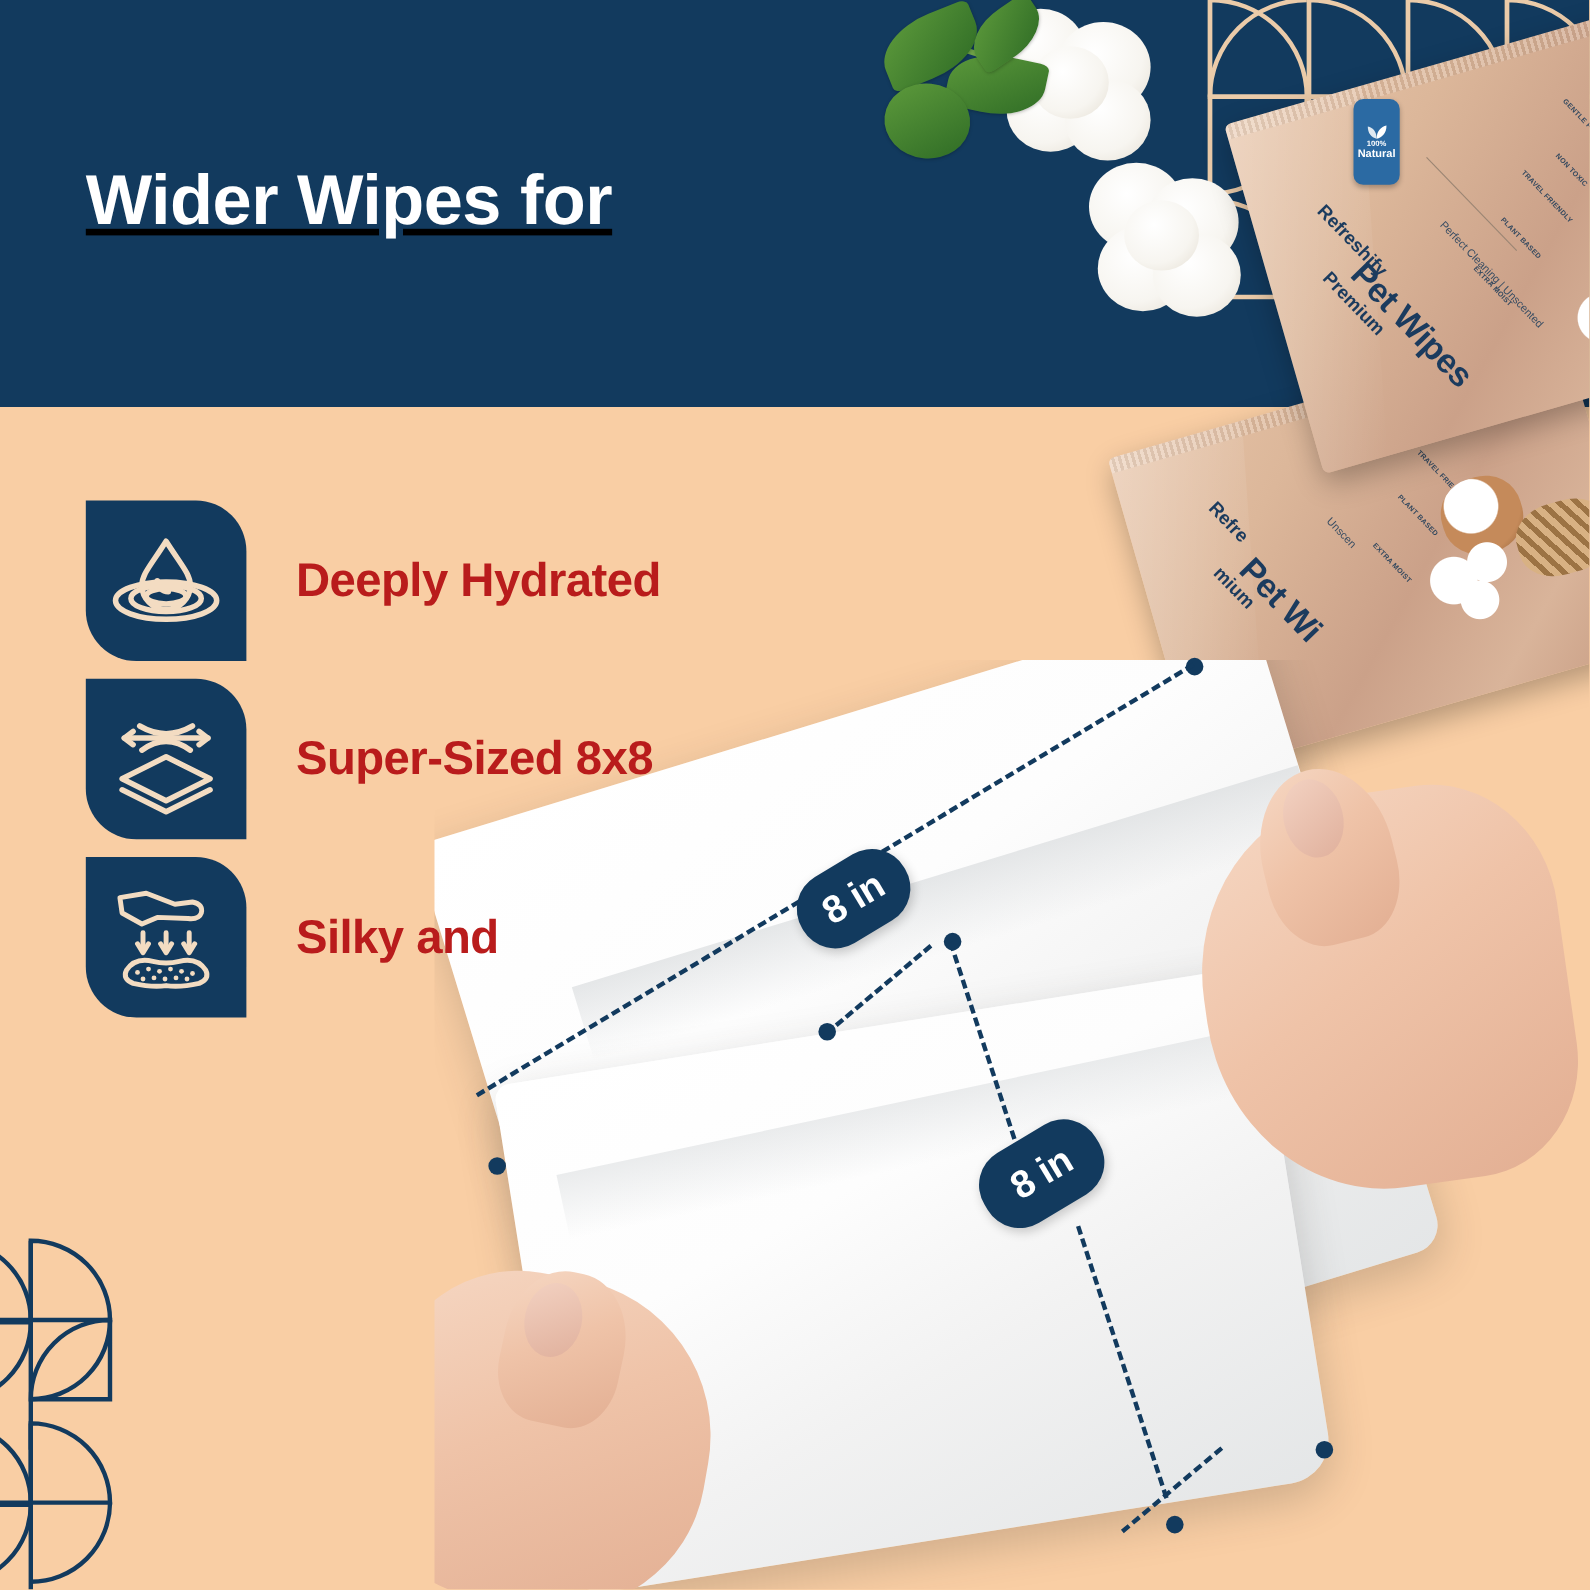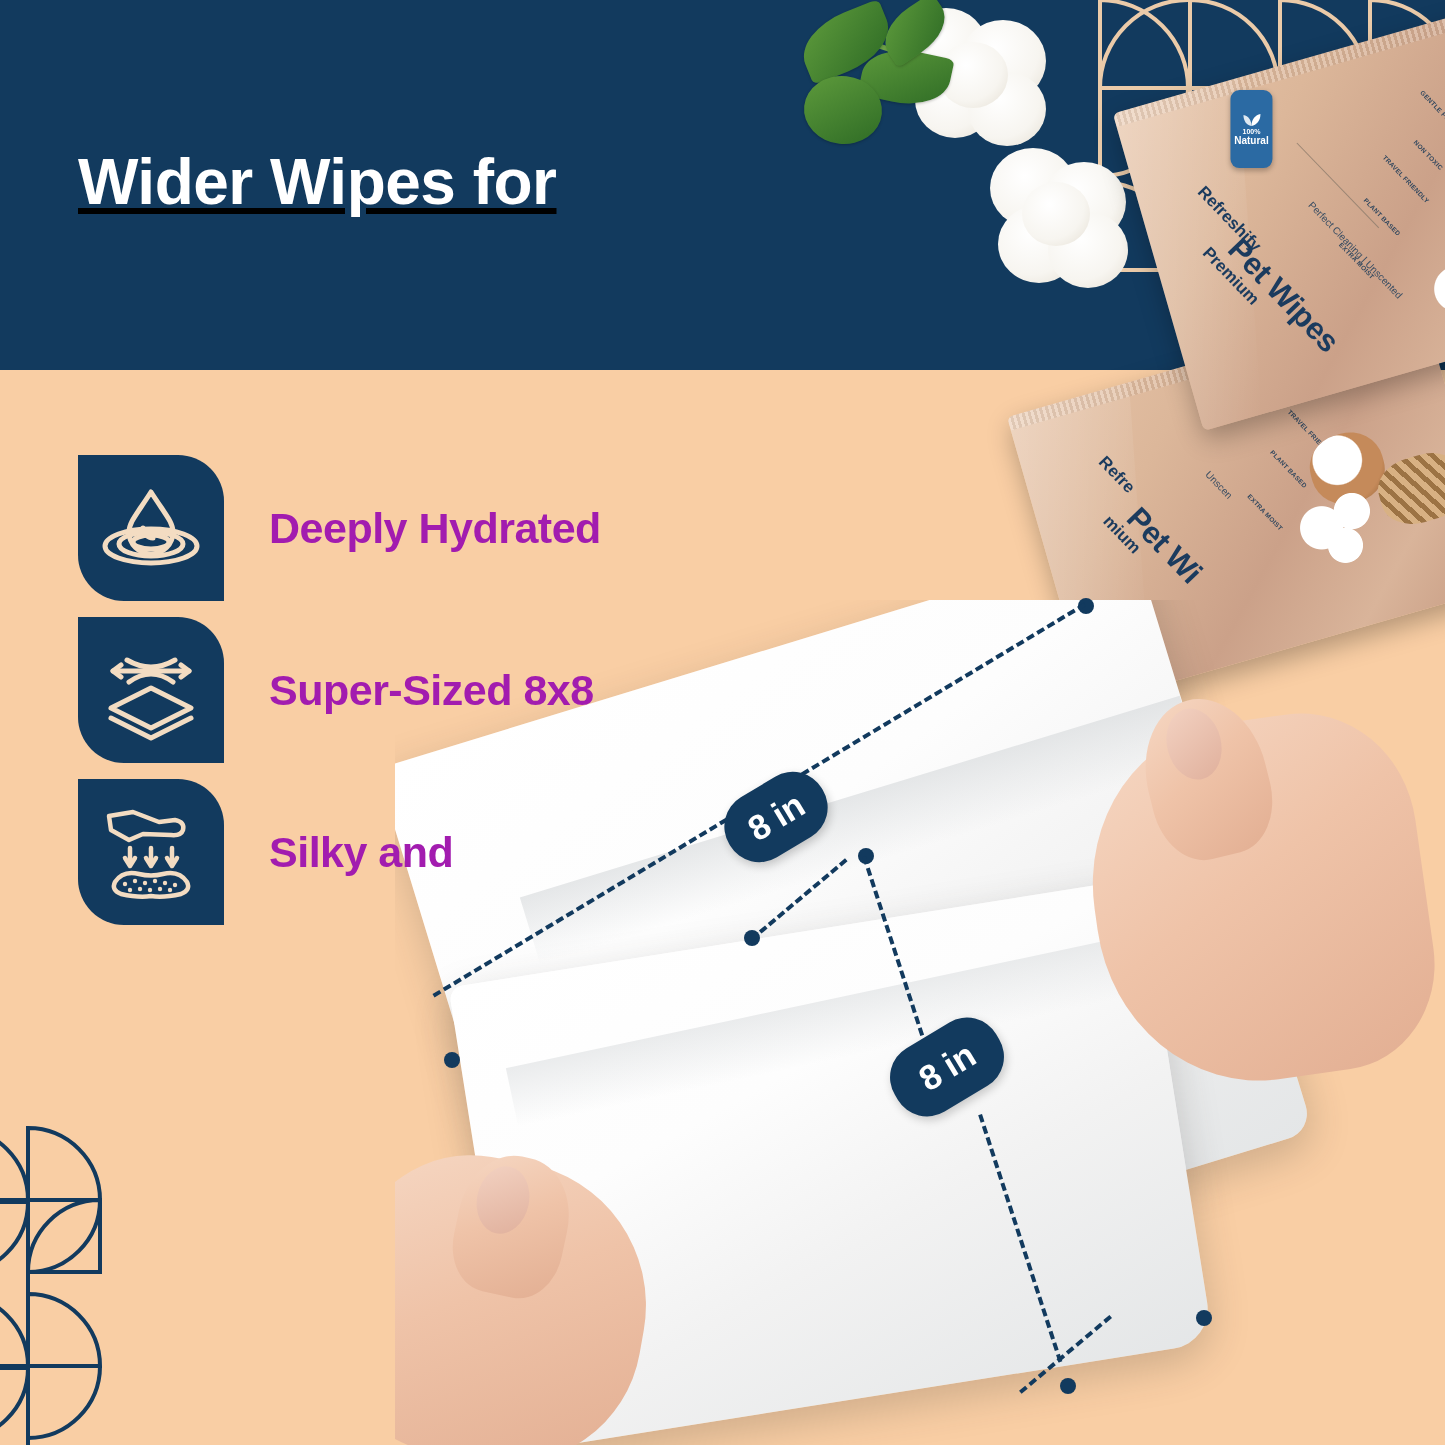--- a/index.html
+++ b/index.html
@@ -57,21 +57,21 @@
   .p-divider{position:absolute;background:#9A8573;}
 
   
   .feat{position:absolute;display:flex;align-items:center;}
   .feat-tile{
     width:146px;height:146px;background:#123A5E;
     border-radius:0 46px 0 46px;
     display:flex;align-items:center;justify-content:center;flex:none;
   }
   .feat-label{
-    margin-left:45px;font-size:43px;font-weight:bold;color:#a21caf;
+    margin-left:45px;font-size:43px;font-weight:bold;color:#b91c1c;
     line-height:1.12;letter-spacing:-0.5px;
   }
 
   
   .bl-leaf{position:absolute;left:-40px;top:1108px;width:300px;height:360px;}
 
   
   .photo{position:absolute;left:395px;top:600px;width:1050px;height:845px;overflow:hidden;}
   .wipe{
     position:absolute;

